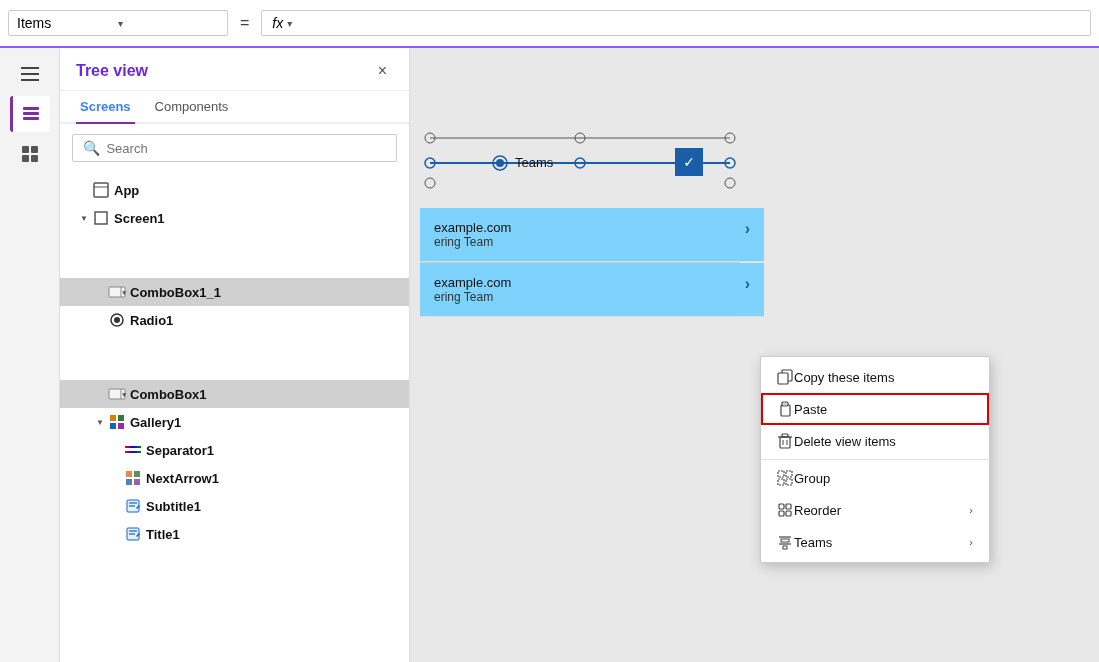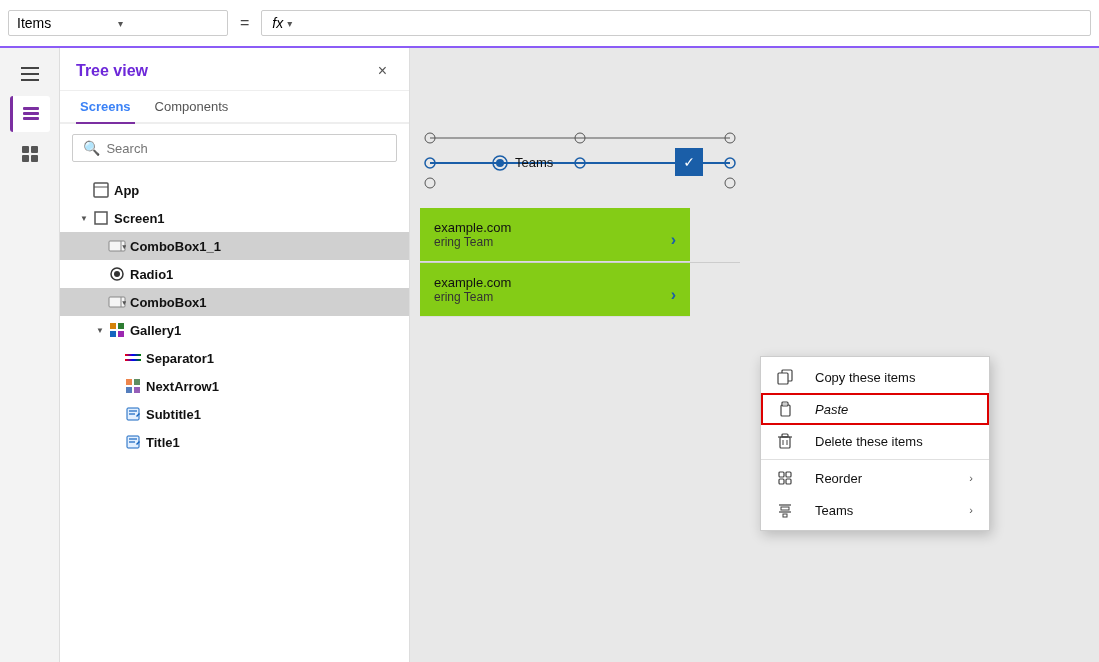--- a/index.html
+++ b/index.html
@@ -132,70 +132,69 @@
 
     
     .tree-item {
       display: flex;
       align-items: center;
       padding: 3px 8px;
       cursor: pointer;
       user-select: none;
       min-height: 28px;
     }
-    .tree-item.selected { background: #d0d0d0; }
+    .tree-item.selected { background: #d0d0d0; margin-top: 46px; }
     .tree-indent { display: inline-block; }
     .tree-arrow { width: 16px; text-align: center; font-size: 9px; color: #555; }
     .tree-icon { margin-right: 4px; width: 18px; height: 18px; display: inline-flex; align-items: center; justify-content: center; font-size: 13px; }
     .tree-label { font-size: 13px; color: #111; }
 
     
     .canvas-area {
       flex: 1;
       background: #e8e8e8;
       position: relative;
       overflow: hidden;
     }
 
     .list-item-row {
-      background: #84cc16;
+      background: #7dd3fc;
       border-bottom: 1px solid #ddd;
       padding: 12px 14px;
       display: flex;
-      align-items: flex-end;
+      align-items: flex-start;
       justify-content: space-between;
-      width: 270px;
+      width: 344px;
     }
     .list-item-chevron { font-size: 16px; color: #1a5ea8; font-weight: bold; }
 
     
     .context-menu {
       position: absolute;
       top: 308px;
       left: 350px;
       background: #fff;
       border: 1px solid #ccc;
       box-shadow: 2px 4px 12px rgba(0,0,0,0.2);
       width: 230px;
       z-index: 100;
       padding: 4px 0;
     }
     .context-menu-item {
       display: flex;
       align-items: center;
       padding: 8px 16px;
       cursor: pointer;
-      gap: 22px;
+      gap: 1px;
       font-size: 13px;
       color: #111;
     }
     .context-menu-item.highlighted {
       outline: 2px solid #d00;
       outline-offset: -2px;
-      font-style: italic;
     }
     .context-menu-item .menu-icon {
       width: 16px;
       height: 16px;
       display: flex;
       align-items: center;
       justify-content: center;
       font-size: 14px;
       color: #444;
     }
@@ -471,25 +470,36 @@
       <div class="context-menu-item">
         <span class="menu-icon">
           <svg width="16" height="16" viewBox="0 0 16 16">
               <rect x="3" y="4" width="10" height="11" rx="1" fill="none" stroke="#444" stroke-width="1.2"></rect>
               <line x1="6" y1="7" x2="6" y2="12" stroke="#444" stroke-width="1"></line>
               <line x1="10" y1="7" x2="10" y2="12" stroke="#444" stroke-width="1"></line>
               <line x1="1" y1="4" x2="15" y2="4" stroke="#444" stroke-width="1.2"></line>
               <rect x="5" y="1" width="6" height="3" rx="1" fill="none" stroke="#444" stroke-width="1.2"></rect>
             </svg>
         </span>
-        <span class="menu-label">Delete these items</span>
+        <span class="menu-label">Delete view items</span>
       </div>
 
       <div class="menu-divider"></div>
 
+      <div class="context-menu-item">
+        <span class="menu-icon">
+          <svg width="16" height="16" viewBox="0 0 16 16">
+              <rect x="1" y="1" width="6" height="6" fill="none" stroke="#444" stroke-width="1.2" stroke-dasharray="2,1"></rect>
+              <rect x="9" y="1" width="6" height="6" fill="none" stroke="#444" stroke-width="1.2" stroke-dasharray="2,1"></rect>
+              <rect x="1" y="9" width="6" height="6" fill="none" stroke="#444" stroke-width="1.2" stroke-dasharray="2,1"></rect>
+              <rect x="9" y="9" width="6" height="6" fill="none" stroke="#444" stroke-width="1.2" stroke-dasharray="2,1"></rect>
+            </svg>
+        </span>
+        <span class="menu-label">Group</span>
+      </div>
 
       <div class="context-menu-item">
         <span class="menu-icon">
           <svg width="16" height="16" viewBox="0 0 16 16">
               <rect x="2" y="2" width="5" height="5" rx="1" fill="none" stroke="#444" stroke-width="1.2"></rect>
               <rect x="9" y="2" width="5" height="5" rx="1" fill="none" stroke="#444" stroke-width="1.2"></rect>
               <rect x="2" y="9" width="5" height="5" rx="1" fill="none" stroke="#444" stroke-width="1.2"></rect>
               <rect x="9" y="9" width="5" height="5" rx="1" fill="none" stroke="#444" stroke-width="1.2"></rect>
             </svg>
         </span>

